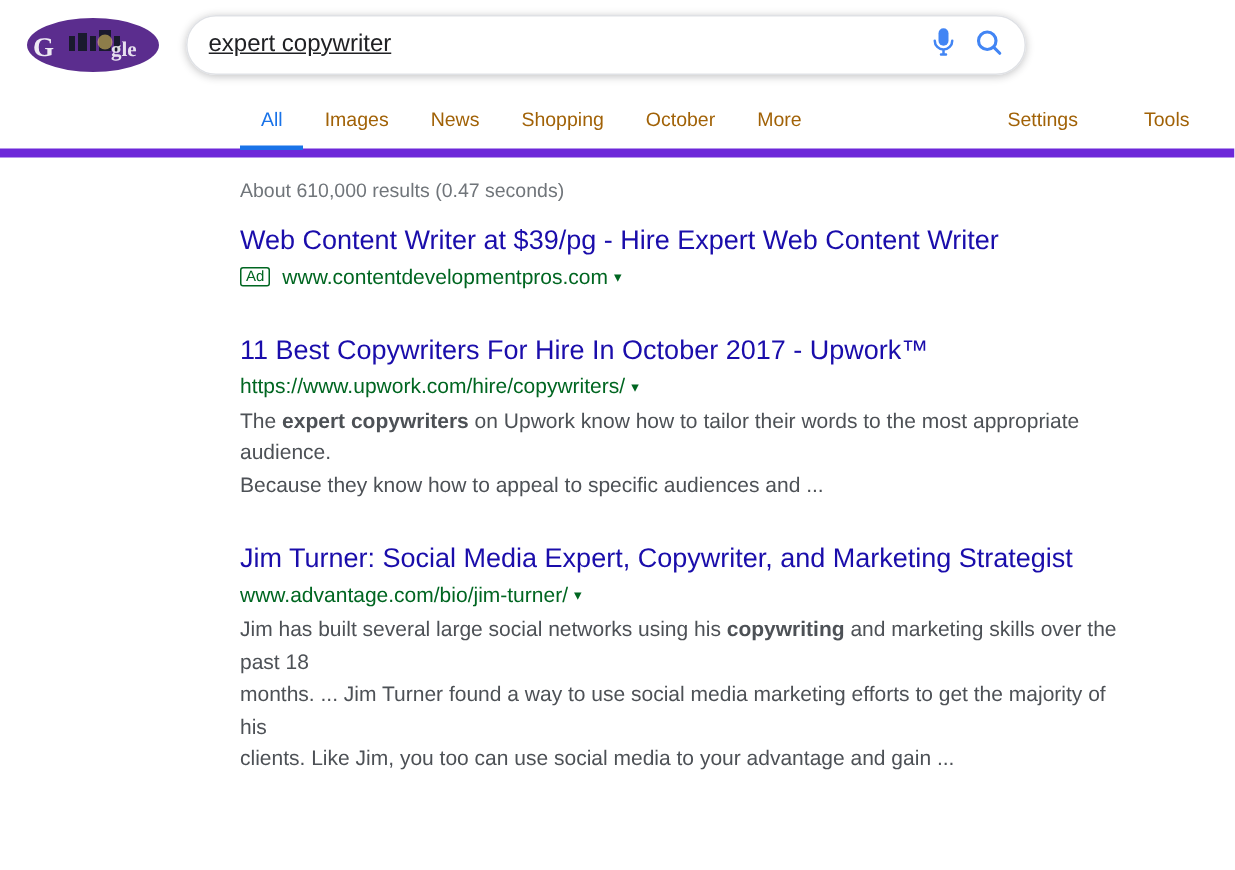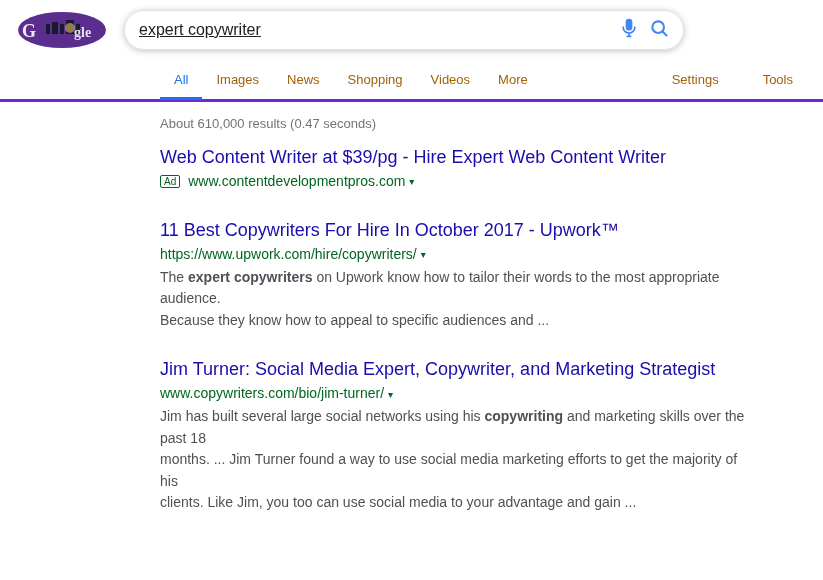--- a/index.html
+++ b/index.html
@@ -55,21 +55,21 @@
       display: flex;
       align-items: center;
       gap: 10px;
     }
 
     
     .nav-tabs {
       display: flex;
       align-items: center;
       padding: 8px 0 0 160px;
-      border-bottom: 3px solid #6d28d9;
+      border-bottom: 6px solid #6d28d9;
       margin-top: 4px;
     }
 
     .nav-tab {
       padding: 10px 14px;
       font-size: 13px;
       color: #a16207;
       cursor: pointer;
       text-decoration: none;
       border-bottom: 3px solid transparent;
@@ -202,21 +202,21 @@
       </span>
     </div>
   </div>
 </div>
 
 <nav class="nav-tabs">
   <a class="nav-tab active">All</a>
   <a class="nav-tab">Images</a>
   <a class="nav-tab">News</a>
   <a class="nav-tab">Shopping</a>
-  <a class="nav-tab">Videos</a>
+  <a class="nav-tab">October</a>
   <a class="nav-tab">More</a>
   <div class="nav-spacer"></div>
   <div class="nav-right">
     <a class="nav-tab">Settings</a>
     <a class="nav-tab">Tools</a>
   </div>
 </nav>
 
 <div class="results-area">
 
@@ -245,21 +245,21 @@
       The <span class="bold">expert copywriters</span> on Upwork know how to tailor their words to the most appropriate audience.<br>
       Because they know how to appeal to specific audiences and ...
     </div>
   </div>
 
   <div class="result-item">
     <a class="result-title">
       Jim Turner: Social Media Expert, Copywriter, and Marketing Strategist
     </a>
     <div class="result-url-row">
-      <span class="result-url">www.copywriters.com/bio/jim-turner/</span>
+      <span class="result-url">www.advantage.com/bio/jim-turner/</span>
       <span class="dropdown-arrow">▾</span>
     </div>
     <div class="result-snippet">
       Jim has built several large social networks using his <span class="bold">copywriting</span> and marketing skills over the past 18<br>
       months. ... Jim Turner found a way to use social media marketing efforts to get the majority of his<br>
       clients. Like Jim, you too can use social media to your advantage and gain ...
     </div>
   </div>
 
 </div>

